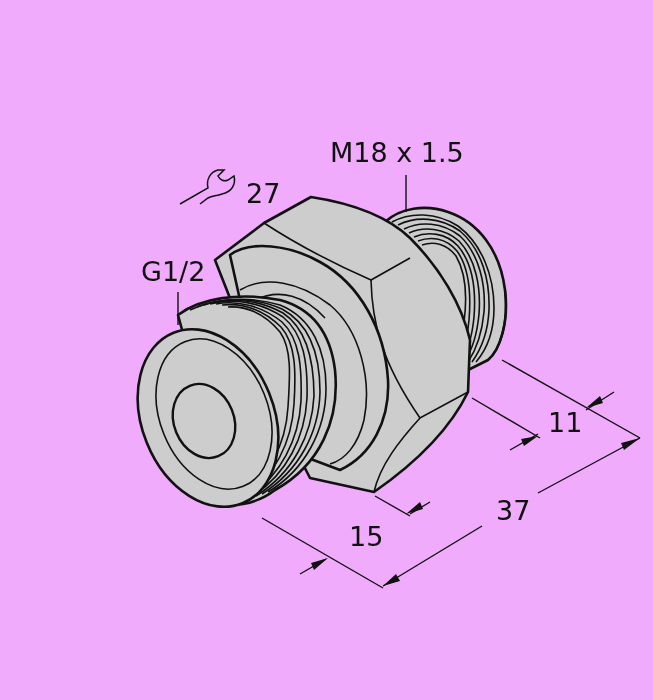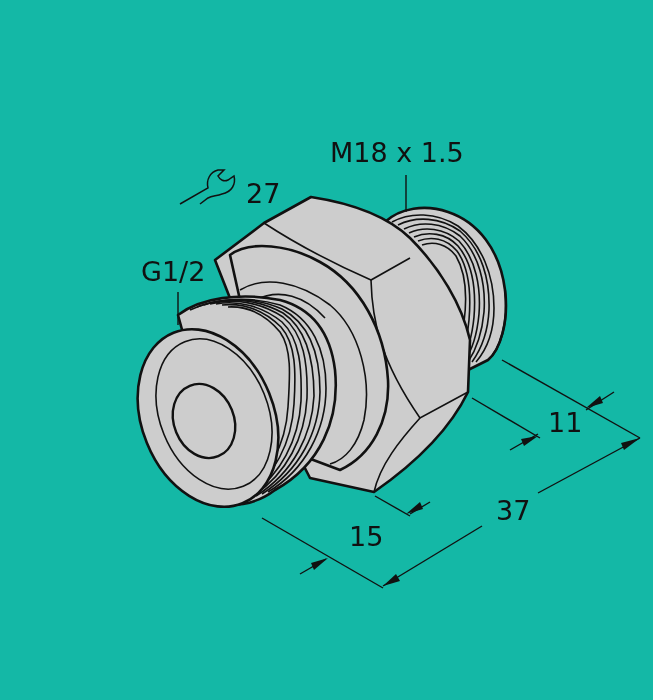--- a/index.html
+++ b/index.html
@@ -1,16 +1,16 @@
 <!DOCTYPE html>
 <html><head>
 <meta charset="utf-8">
 <style>
   html, body { margin: 0; padding: 0; background: #ffffff; }
-  #stage { position: relative; width: 653px; height: 700px; overflow: hidden; background: #14b8a6; }
+  #stage { position: relative; width: 653px; height: 700px; overflow: hidden; background: #f0abfc; }
   svg { position: absolute; left: 0; top: 0; }
   .lbl { font-family: "DejaVu Sans", sans-serif; font-size: 27px; fill: #111111; }
   .part { fill: #cdcdcd; stroke: #111; stroke-width: 2.6; stroke-linejoin: round; }
   .thin { fill: none; stroke: #111; stroke-width: 1.6; }
   .med { fill: none; stroke: #111; stroke-width: 2.2; }
   .dim { fill: none; stroke: #111; stroke-width: 1.4; }
   .arrow { fill: #111; stroke: none; }
 </style>
 </head>
 <body>

